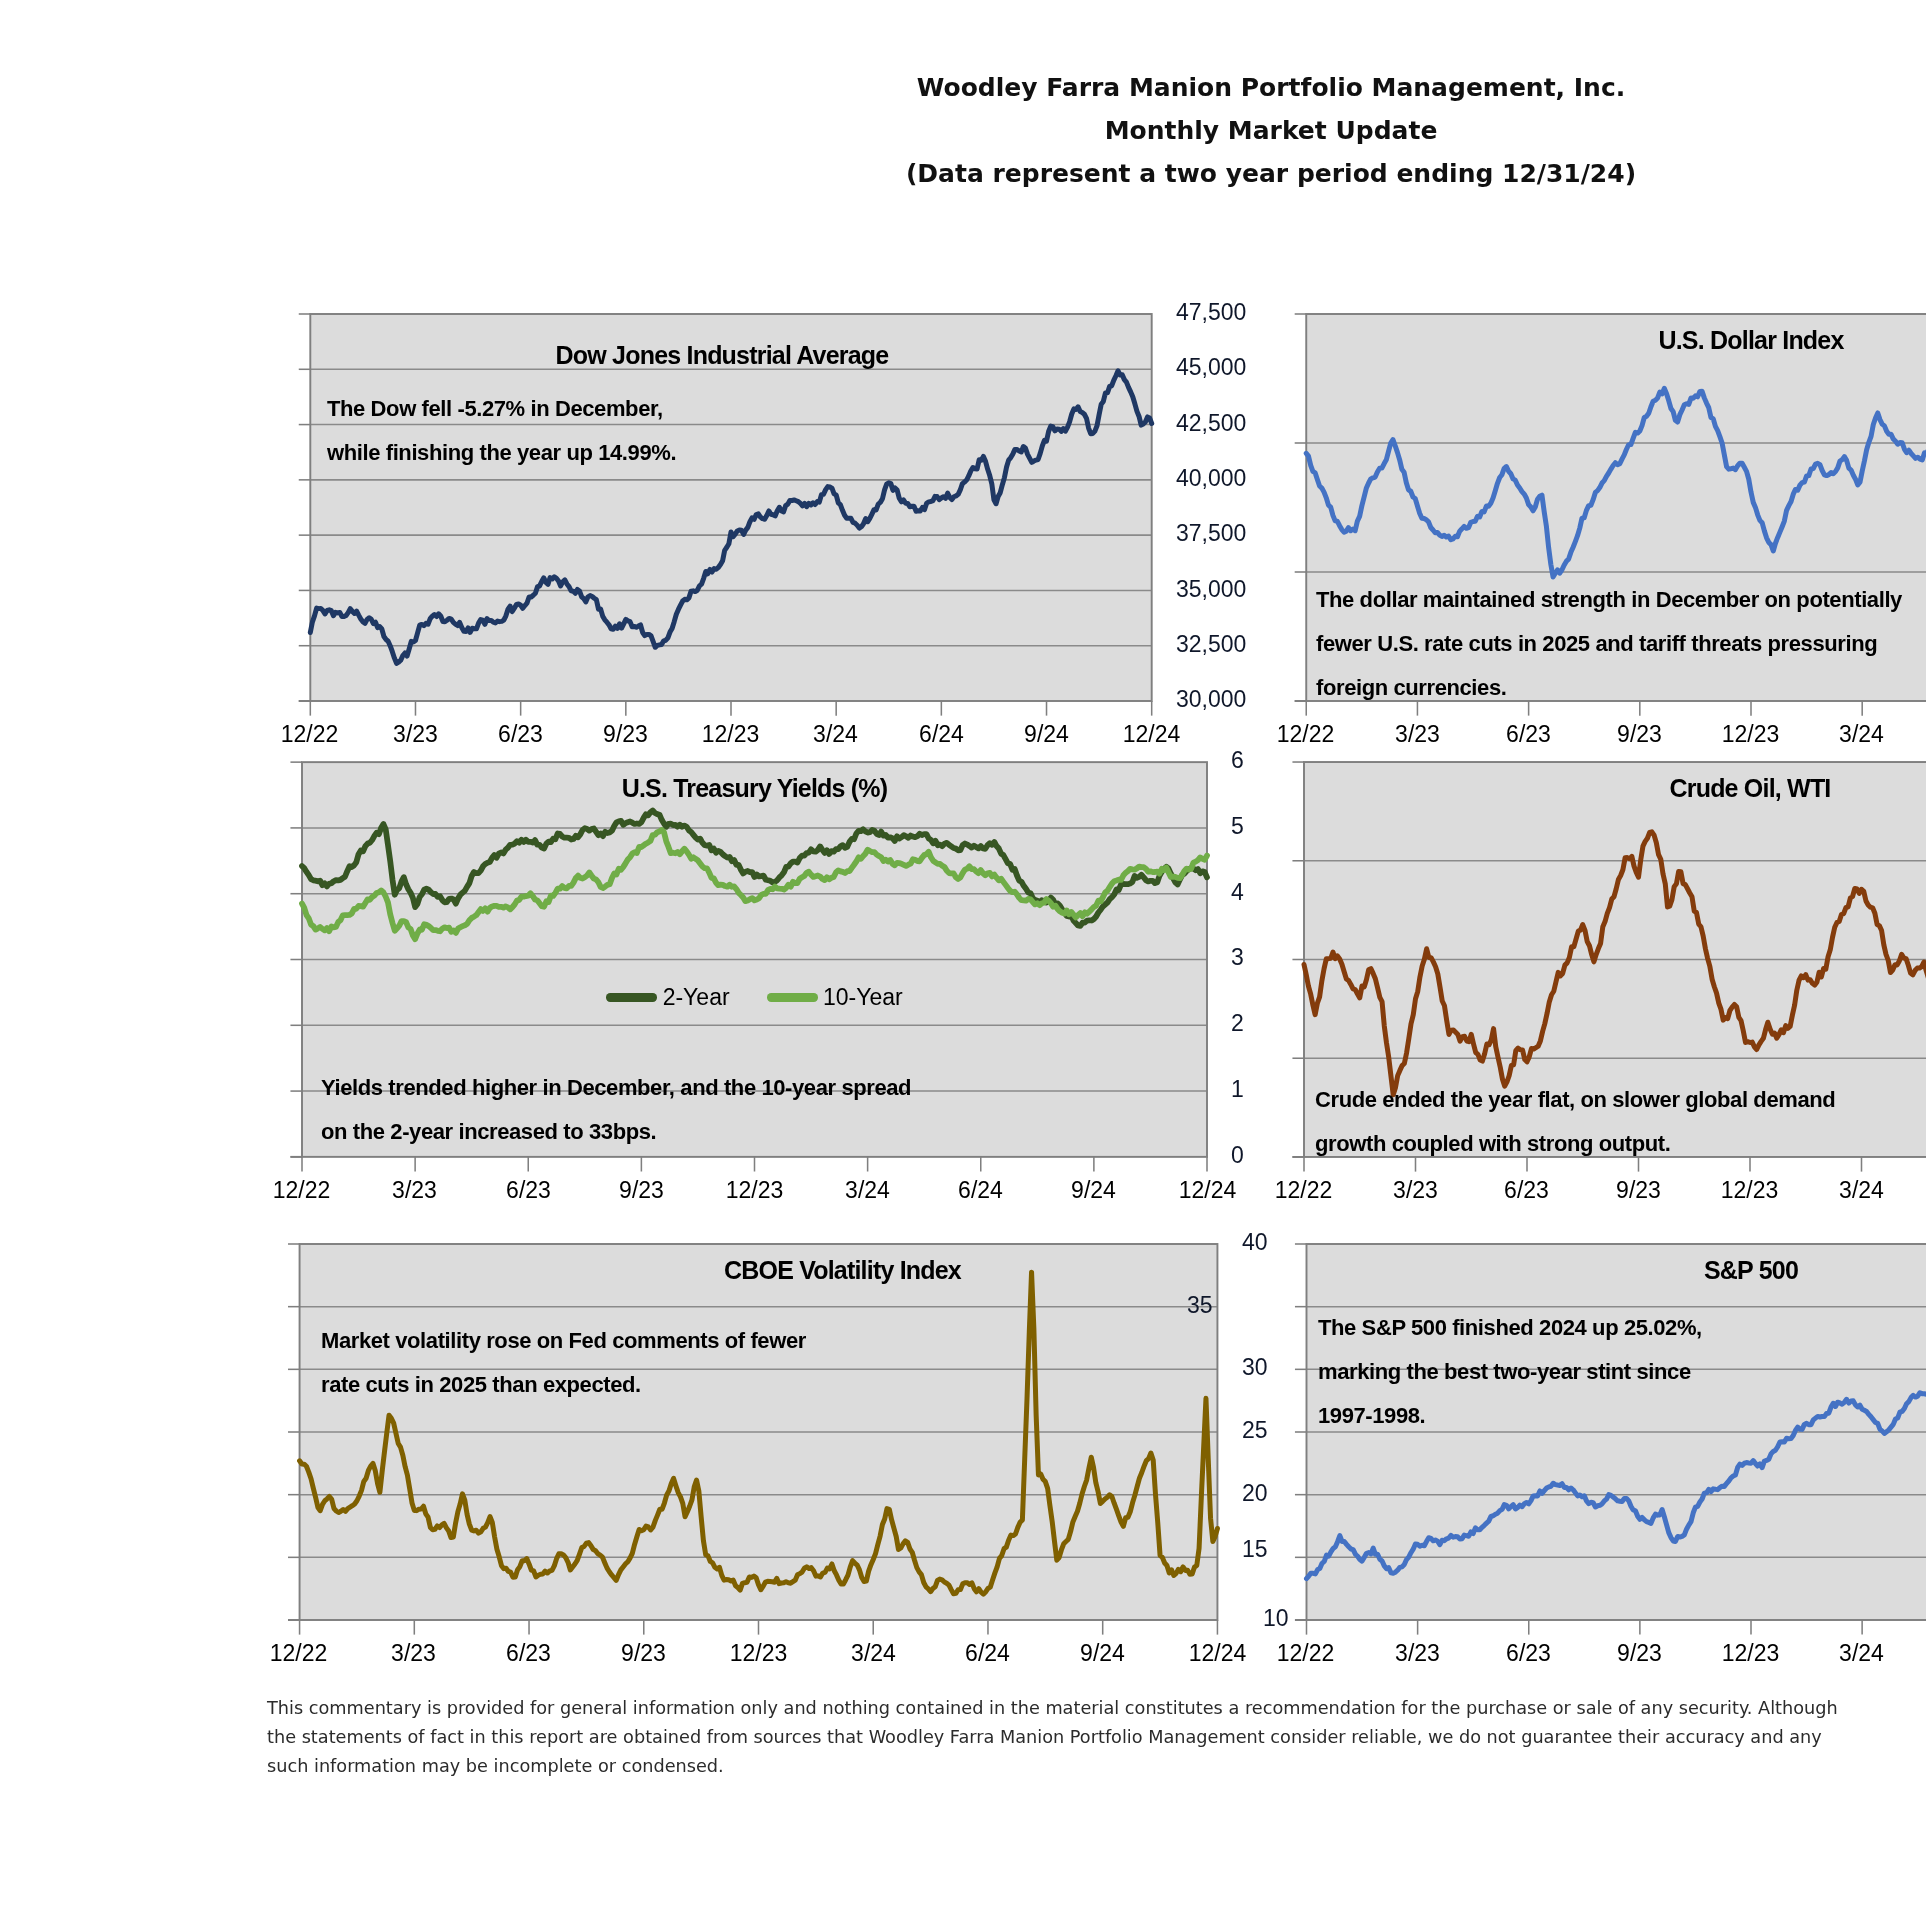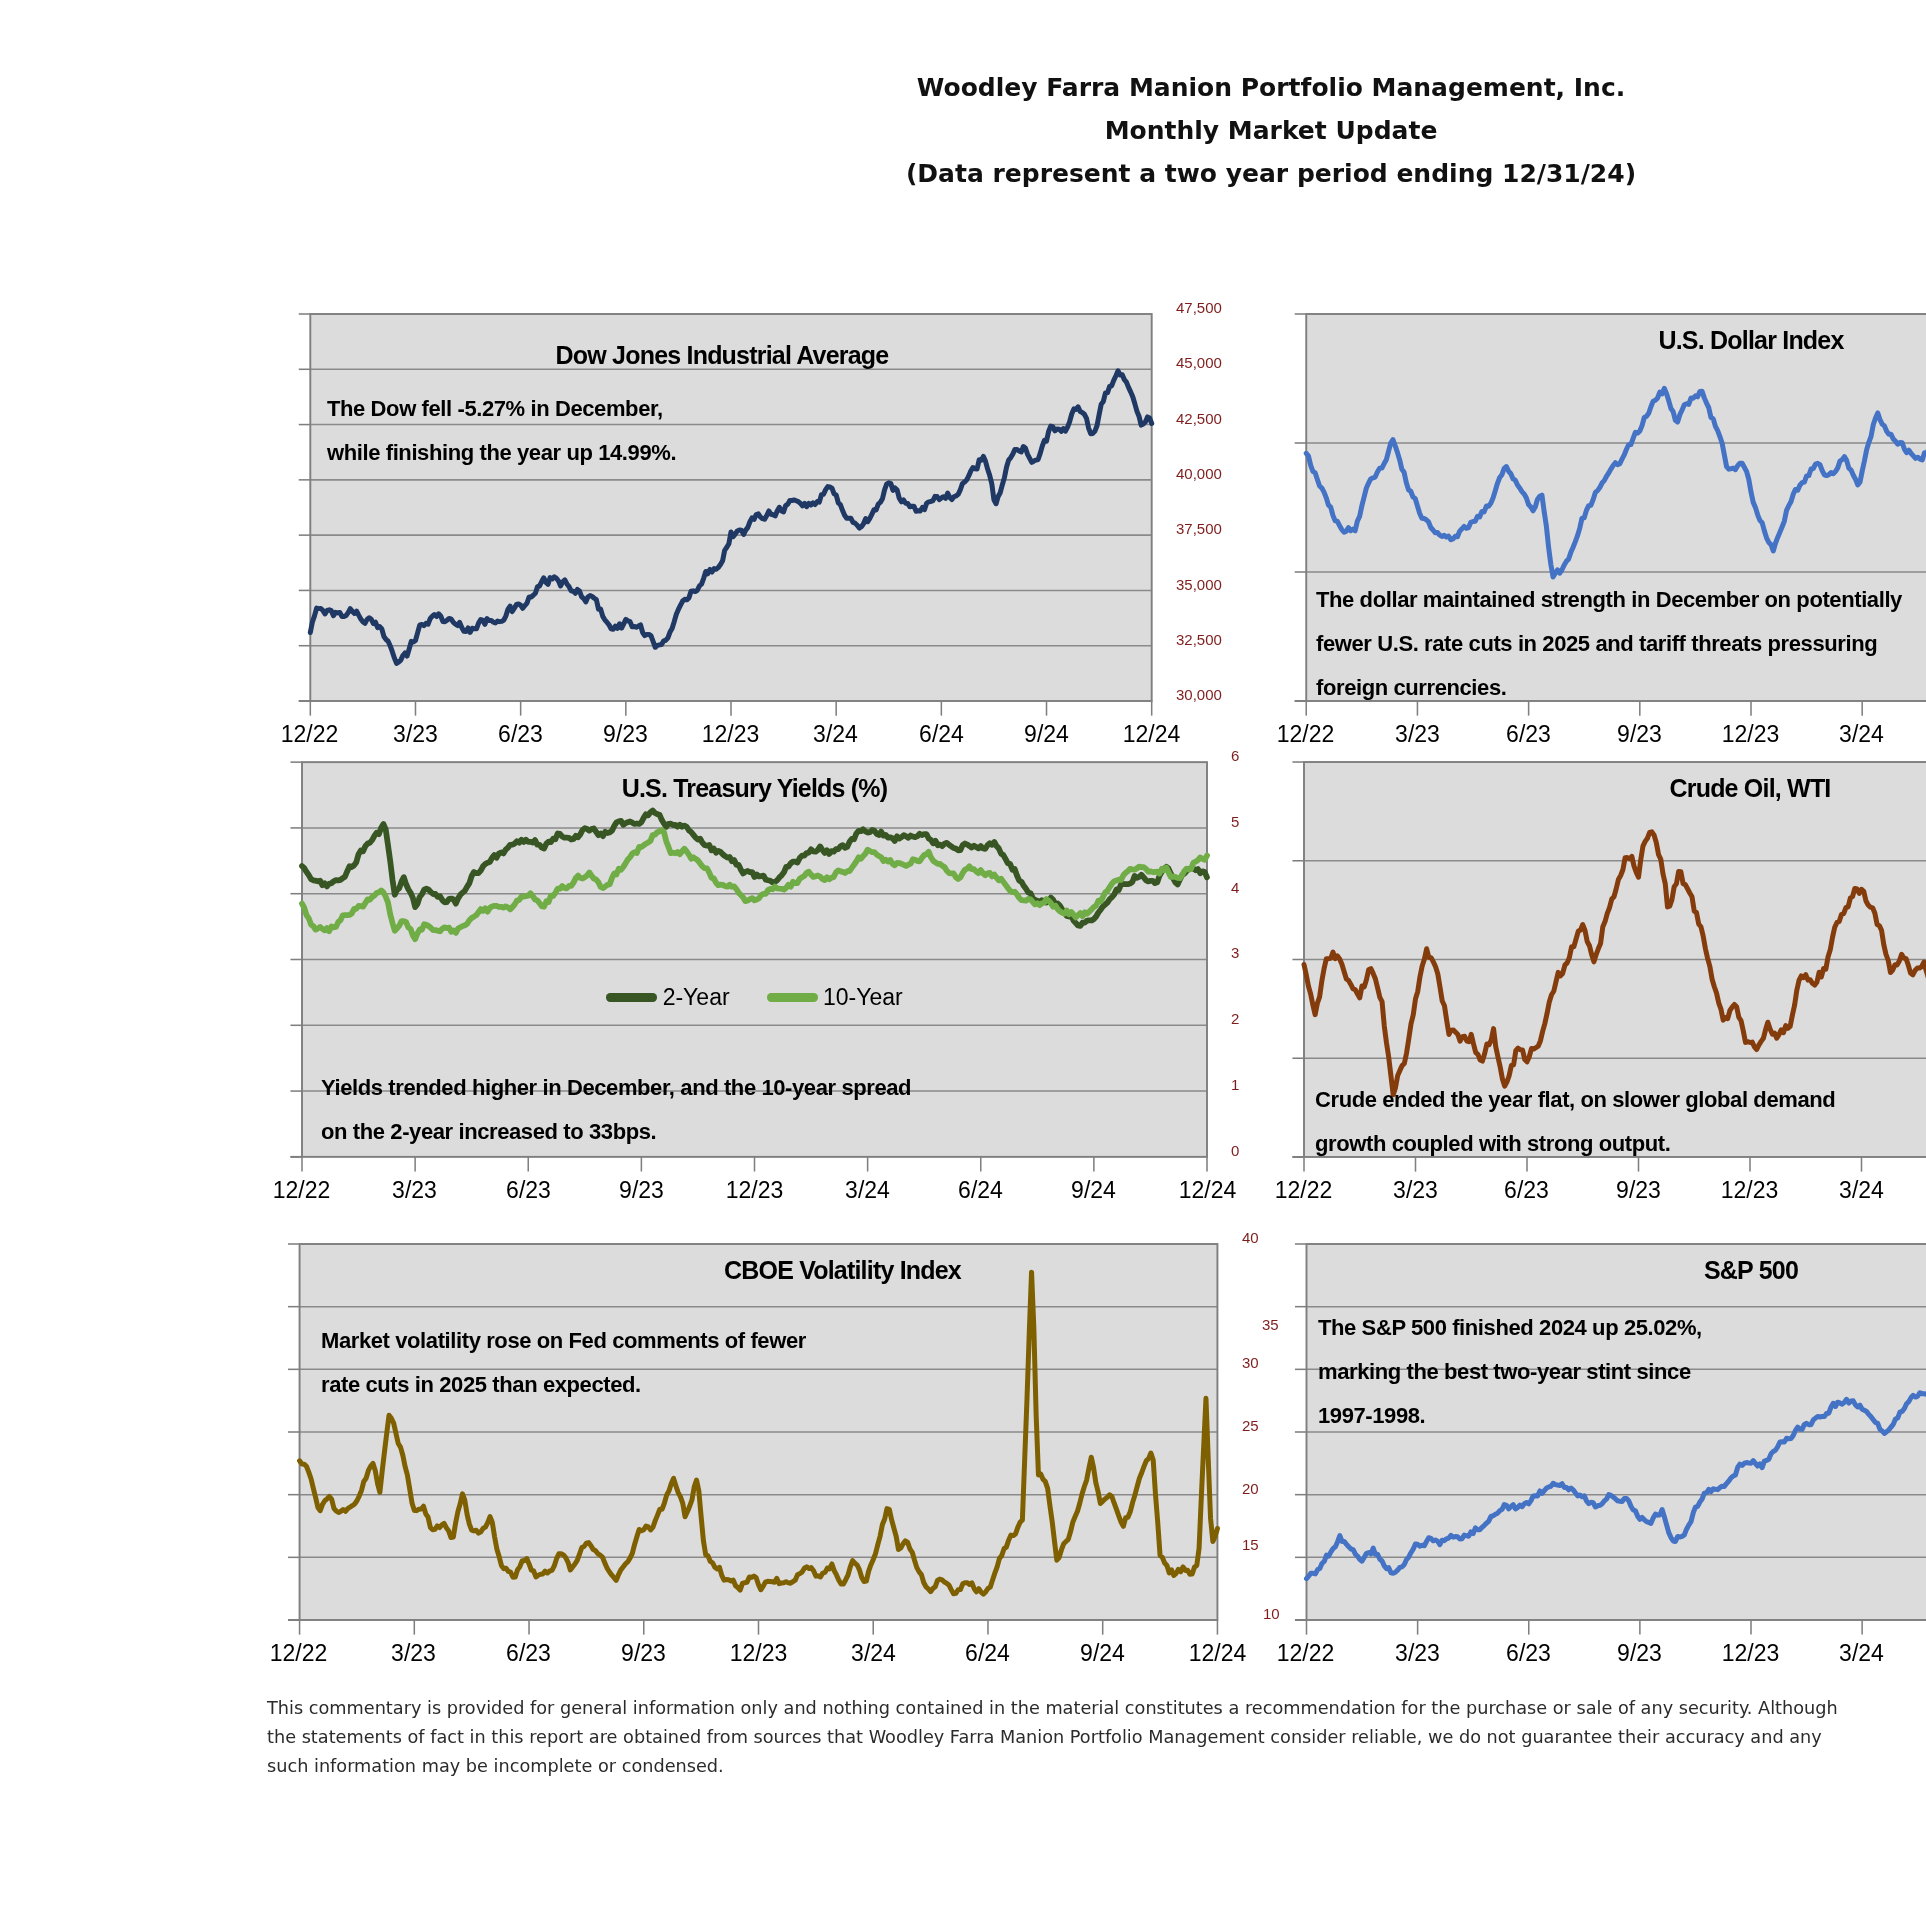--- a/index.html
+++ b/index.html
@@ -13,21 +13,21 @@
     font-family:"DejaVu Sans",sans-serif;font-size:17.7px;line-height:29px;color:#2b2b2b;}
   #disclaimer div{white-space:nowrap;}
   
   .chart{position:absolute;}
   .chart svg{position:absolute;overflow:visible;}
   .chart-title{position:absolute;text-align:center;font-weight:bold;font-size:25px;
     letter-spacing:-0.8px;white-space:nowrap;color:#000;}
   .chart-annotation{position:absolute;font-weight:bold;font-size:22px;letter-spacing:-0.4px;
     line-height:44px;color:#000;}
   .chart-annotation div{white-space:nowrap;}
-  .y-tick-label{position:absolute;font-size:15px;white-space:nowrap;color:#7f1d1d;}
+  .y-tick-label{position:absolute;font-size:23px;white-space:nowrap;color:#0f172a;}
   .x-tick-label{position:absolute;width:123px;text-align:center;font-size:23px;white-space:nowrap;color:#000;}
   .legend{position:absolute;display:flex;justify-content:center;align-items:center;gap:37px;}
   .legend-item{display:flex;align-items:center;gap:5.4px;}
   .legend-swatch{display:inline-block;width:51px;height:8.5px;border-radius:4.2px;}
   .legend-label{font-size:23px;color:#000;white-space:nowrap;}
 </style>
 </head>
 <body>
 
 <div id="page">
@@ -252,21 +252,21 @@
           <line x1="2086.875" y1="977" x2="2086.875" y2="1015" stroke="#7F7F7F" stroke-width="4"></line>
           <line x1="2385" y1="977" x2="2385" y2="1015" stroke="#7F7F7F" stroke-width="4"></line>
           <path d="M0.0 563.4L6.0 571.7L11.9 572.1L17.9 577.5L23.9 592.9L29.8 610.0L35.8 635.1L41.7 658.6L47.7 684.8L53.7 692.8L59.6 676.4L65.6 667.1L71.5 662.1L77.5 656.1L83.5 663.6L89.4 687.3L95.4 693.7L101.4 697.8L107.3 694.4L113.3 689.9L119.2 694.5L125.2 687.5L131.2 683.8L137.1 680.0L143.1 675.6L149.1 667.1L155.0 654.9L161.0 640.2L166.9 617.1L172.9 608.7L178.9 588.4L184.8 577.2L190.8 570.3L196.8 589.4L202.7 622.5L208.7 645.2L214.7 590.2L220.6 540.1L226.6 491.1L232.5 444.8L238.5 452.8L244.5 465.4L250.4 491.8L256.4 518.2L262.3 527.9L268.3 548.9L274.3 578.6L280.2 600.5L286.2 636.4L292.2 672.8L298.1 692.2L304.1 692.8L310.1 689.1L316.0 688.6L322.0 681.4L327.9 701.1L333.9 709.9L339.9 736.6L345.8 742.4L351.8 741.4L357.8 732.6L363.7 736.8L369.7 729.9L375.6 726.2L381.6 737.6L387.6 745.9L393.5 762.8L399.5 761.3L405.5 724.8L411.4 695.4L417.4 674.9L423.3 649.3L429.3 665.6L435.3 702.5L441.2 728.0L447.2 743.4L453.1 745.5L459.1 743.6L465.1 751.2L471.0 747.8L477.0 738.8L483.0 735.7L488.9 724.0L494.9 708.2L500.8 723.4L506.8 761.0L512.8 793.2L518.7 812.8L524.7 835.9L530.7 843.5L536.6 842.6L542.6 850.9L548.5 852.8L554.5 866.0L560.5 865.4L566.4 846.2L572.4 838.4L578.4 823.1L584.3 823.3L590.3 817.3L596.3 831.2L602.2 847.2L608.2 849.3L614.1 865.1L620.1 860.6L626.1 858.2L632.0 857.4L638.0 849.9L643.9 854.9L649.9 849.7L655.9 848.1L661.8 836.4L667.8 817.7L673.8 805.0L679.7 804.9L685.7 808.1L691.6 815.0L697.6 827.1L703.6 846.9L709.5 839.2L715.5 831.4L721.5 821.9L727.4 805.7L733.4 788.5L739.4 785.8L745.3 777.5L751.3 775.9L757.2 784.0L763.2 794.1L769.2 797.1L775.1 804.9L781.1 808.4L787.1 813.7L793.0 828.2L799.0 842.2L804.9 851.6L810.9 859.9L816.9 866.8L822.8 874.0L828.8 859.0L834.8 846.7L840.7 839.1L846.7 831.2L852.6 826.2L858.6 816.2L864.6 803.7L870.5 780.8L876.5 760.8L882.4 741.8L888.4 745.1L894.4 742.4L900.3 733.1L906.3 735.2L912.3 743.0L918.2 736.0L924.2 718.7L930.1 704.4L936.1 689.2L942.1 689.1L948.0 673.1L954.0 652.0L960.0 641.4L965.9 622.2L971.9 609.0L977.8 627.9L983.8 645.9L989.8 657.1L995.7 673.9L1001.7 708.9L1007.7 695.8L1013.6 681.4L1019.6 664.9L1025.5 631.0L1031.5 613.3L1037.5 641.9L1043.4 708.1L1049.4 771.0L1055.4 807.6L1061.3 810.3L1067.3 824.9L1073.3 828.6L1079.2 840.1L1085.2 844.6L1091.1 840.2L1097.1 861.0L1103.1 873.6L1109.0 871.9L1115.0 872.6L1121.0 875.6L1126.9 873.3L1132.9 887.8L1138.8 892.5L1144.8 899.3L1150.8 881.7L1156.7 880.0L1162.7 879.1L1168.7 865.2L1174.6 866.3L1180.6 862.8L1186.5 867.2L1192.5 885.4L1198.5 898.3L1204.4 889.8L1210.4 878.6L1216.3 876.4L1222.3 876.8L1228.3 877.6L1234.2 878.7L1240.2 868.9L1246.2 882.6L1252.1 880.9L1258.1 880.4L1264.0 877.6L1270.0 880.3L1276.0 881.3L1281.9 877.5L1287.9 873.5L1293.9 859.6L1299.8 856.4L1305.8 852.5L1311.7 842.4L1317.7 838.7L1323.7 843.3L1329.6 841.0L1335.6 849.0L1341.6 863.0L1347.5 862.4L1353.5 865.0L1359.4 855.0L1365.4 853.4L1371.4 842.1L1377.3 844.1L1383.3 831.4L1389.3 849.0L1395.2 859.9L1401.2 873.5L1407.1 883.5L1413.1 883.4L1419.1 872.3L1425.0 860.3L1431.0 838.9L1437.0 822.9L1442.9 828.9L1448.9 834.2L1454.8 846.7L1460.8 866.4L1466.8 876.9L1472.7 876.0L1478.7 849.9L1484.7 833.2L1490.6 819.8L1496.6 804.5L1502.5 781.1L1508.5 758.9L1514.5 728.9L1520.4 714.6L1526.4 687.7L1532.4 689.4L1538.3 716.4L1544.3 738.3L1550.3 760.1L1556.2 793.9L1562.2 789.8L1568.1 779.1L1574.1 771.5L1580.1 775.3L1586.0 792.4L1592.0 801.1L1597.9 821.7L1603.9 840.9L1609.9 851.9L1615.8 859.2L1621.8 879.7L1627.8 890.9L1633.7 896.0L1639.7 903.3L1645.6 895.4L1651.6 890.8L1657.6 874.3L1663.5 870.7L1669.5 872.7L1675.5 878.4L1681.4 881.4L1687.4 886.4L1693.3 898.0L1699.3 908.9L1705.3 907.9L1711.2 898.3L1717.2 898.0L1723.2 883.1L1729.1 880.3L1735.1 880.0L1741.0 884.7L1747.0 880.5L1753.0 895.6L1758.9 903.8L1764.9 895.8L1770.9 904.7L1776.8 909.9L1782.8 904.2L1788.8 895.1L1794.7 891.7L1800.7 873.2L1806.6 855.2L1812.6 838.8L1818.6 817.0L1824.5 809.6L1830.5 791.7L1836.5 787.6L1842.4 769.6L1848.4 756.3L1854.3 757.7L1860.3 753.5L1866.3 736.3L1872.2 723.0L1878.2 716.9L1884.2 558.6L1890.1 404.5L1896.1 229.8L1902.0 73.2L1908.0 219.2L1914.0 446.0L1919.9 600.0L1925.9 597.6L1931.8 611.1L1937.8 617.3L1943.8 634.9L1949.7 679.4L1955.7 722.0L1961.7 773.3L1967.6 821.6L1973.6 814.6L1979.5 795.0L1985.5 778.9L1991.5 773.0L1997.4 767.6L2003.4 747.2L2009.4 722.2L2015.3 708.3L2021.3 694.5L2027.3 673.6L2033.2 649.6L2039.2 630.1L2045.1 613.4L2051.1 582.3L2057.1 553.9L2063.0 580.3L2069.0 619.8L2074.9 643.7L2080.9 674.1L2086.9 668.7L2092.8 662.7L2098.8 658.3L2104.8 651.6L2110.7 656.0L2116.7 673.5L2122.7 689.8L2128.6 706.4L2134.6 722.6L2140.5 733.6L2146.5 711.3L2152.5 710.2L2158.4 695.9L2164.4 672.6L2170.3 653.2L2176.3 630.8L2182.3 608.7L2188.2 594.4L2194.2 577.9L2200.2 563.2L2206.1 558.0L2212.1 543.0L2218.1 561.3L2224.0 649.9L2230.0 725.0L2235.9 808.8L2241.9 814.2L2247.9 829.0L2253.8 835.4L2259.8 854.9L2265.8 846.6L2271.7 861.4L2277.7 855.9L2283.6 845.3L2289.6 851.5L2295.6 839.1L2301.5 848.3L2307.5 847.7L2313.4 857.8L2319.4 857.6L2325.4 839.5L2331.3 835.4L2337.3 791.0L2343.3 654.3L2349.2 528.3L2355.2 400.9L2361.1 559.1L2367.1 712.3L2373.1 773.2L2379.0 759.8L2385.0 739.3" fill="none" stroke="#7F6000" stroke-width="13" stroke-linejoin="round" stroke-linecap="round"></path>
         </svg>
         <div class="chart-title" style="left: 27px; width: 1023px; top: 22px; padding-left: 32px;">CBOE Volatility Index</div>
         <div class="chart-annotation" style="left: 49px; top: 85px;">
           <div>Market volatility rose on Fed comments of fewer</div>
           <div>rate cuts in 2025 than expected.</div>
         </div>
         <div class="y-tick-label" style="left: 970px; top: -5px;">40</div>
-        <div class="y-tick-label" style="left: 990px; top: 58px; margin-top: 24px;">35</div>
+        <div class="y-tick-label" style="left: 915px; top: 58px;">35</div>
         <div class="y-tick-label" style="left: 970px; top: 120px;">30</div>
         <div class="y-tick-label" style="left: 970px; top: 183px;">25</div>
         <div class="y-tick-label" style="left: 970px; top: 246px;">20</div>
         <div class="y-tick-label" style="left: 970px; top: 302px;">15</div>
         <div class="y-tick-label" style="left: 970px; top: 371px; margin-left: 21px;">10</div>
         <div class="x-tick-label" style="left: -35px; top: 406px;">12/22</div>
         <div class="x-tick-label" style="left: 80px; top: 406px;">3/23</div>
         <div class="x-tick-label" style="left: 195px; top: 406px;">6/23</div>
         <div class="x-tick-label" style="left: 310px; top: 406px;">9/23</div>
         <div class="x-tick-label" style="left: 425px; top: 406px;">12/23</div>

